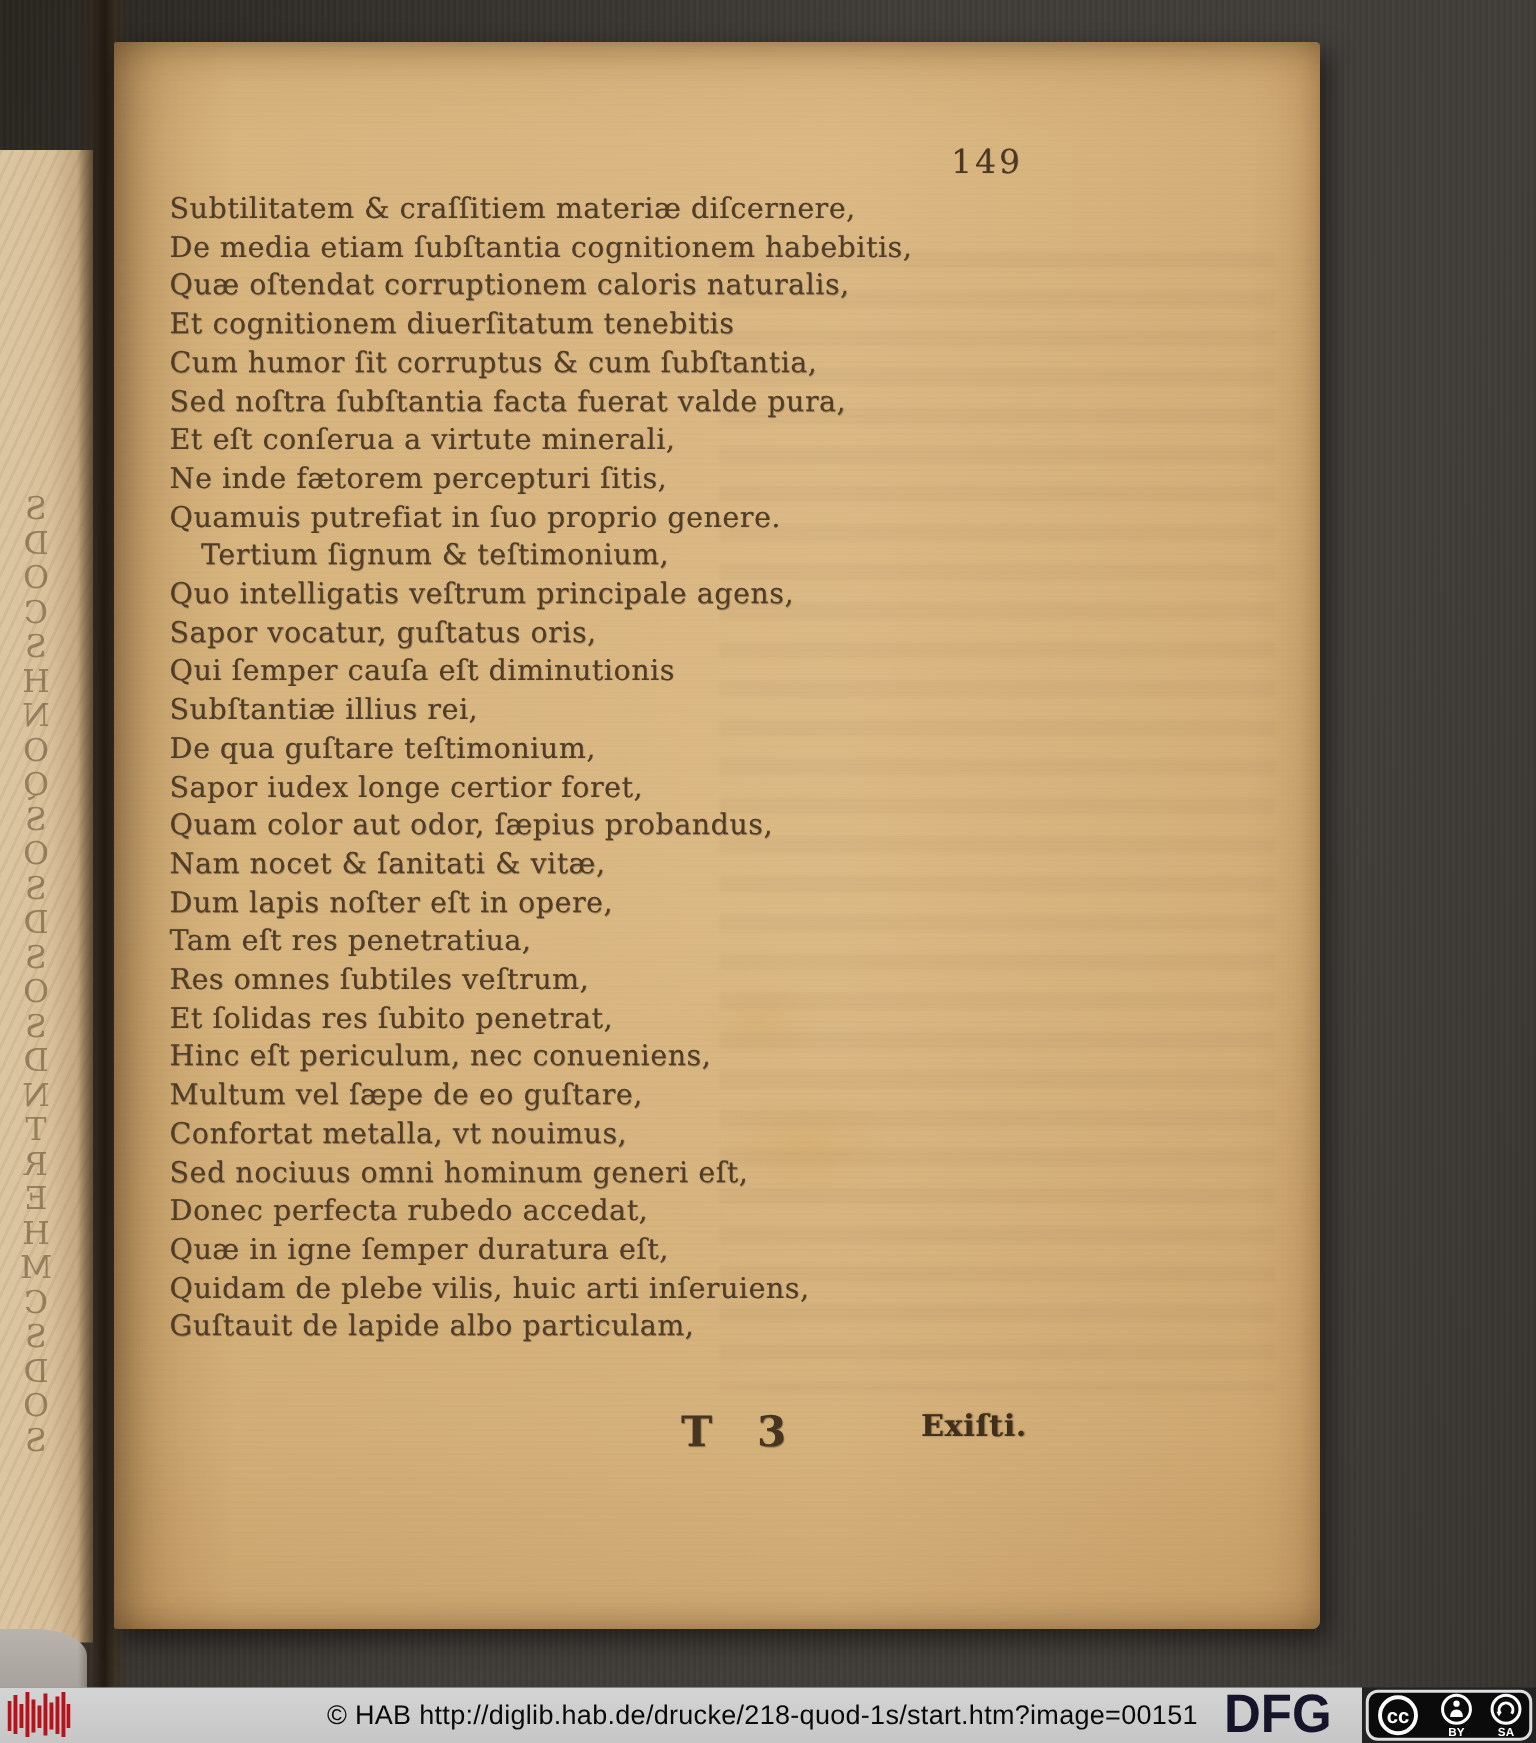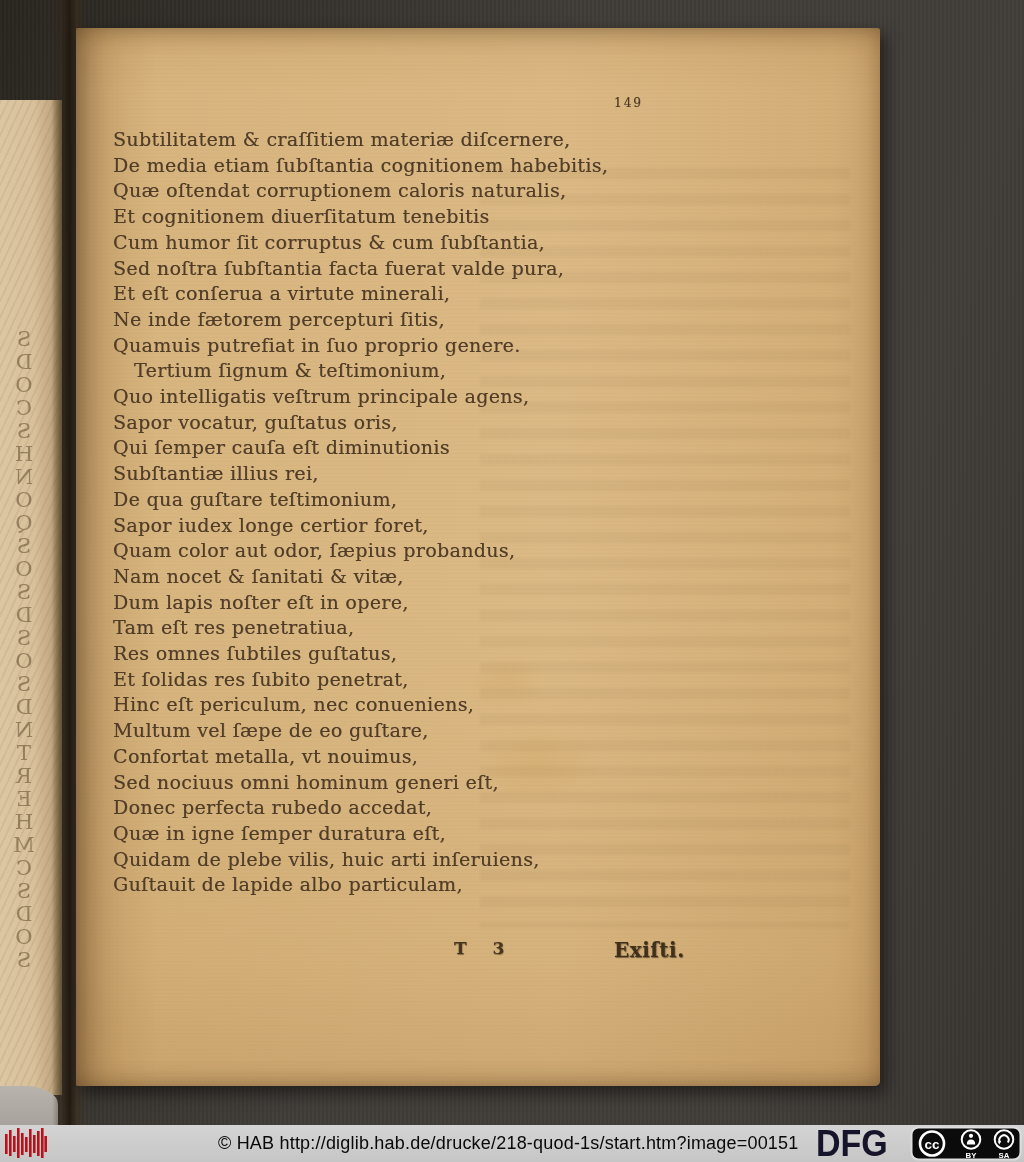--- a/index.html
+++ b/index.html
@@ -73,44 +73,44 @@
 
   .running-head{
     position:absolute;left:0;top:66px;width:100%;text-align:center;
   }
   .head-title{
     display:inline-block;margin-right:130px;
     font-variant:small-caps;font-weight:600;font-size:20px;letter-spacing:3px;
     color:#44331e;text-shadow:.4px .4px .6px rgba(68,51,30,.45);
   }
   .page-number{
-    position:absolute;left:538px;top:68px;font-size:12px;letter-spacing:2px;
+    position:absolute;left:558px;top:68px;font-size:22px;letter-spacing:2px;
     color:#4a3824;text-shadow:.4px .4px .5px rgba(74,56,36,.4);
   }
 
   .poem{
     position:absolute;left:37px;top:99px;width:560px;
     font-size:19px;line-height:25.7px;letter-spacing:.35px;
     color:var(--ink);text-shadow:.35px .35px .55px rgba(80,61,40,.55);
   }
   .poem div{white-space:nowrap;}
   .poem div.indent{padding-left:21px;}
 
   .signature-mark{
-    position:absolute;left:378px;top:910px;font-size:17px;font-weight:600;
+    position:absolute;left:378px;top:910px;font-size:28px;font-weight:600;
     letter-spacing:10px;color:#46351f;text-shadow:.5px .5px .7px rgba(70,53,31,.55);
   }
   .catchword{
     position:absolute;left:538px;top:910px;font-size:20px;font-weight:700;
     letter-spacing:.5px;color:#3f2f1b;text-shadow:.7px .6px 1px rgba(63,47,27,.65);
   }
 
   
   .footer-bar{
-    position:absolute;left:0;top:1125px;width:1024px;height:37px;
+    position:absolute;left:0;top:1125px;width:908px;height:37px;
     background:linear-gradient(180deg,#d4d4d4,#c6c6c6);
     font-family:"Liberation Sans", sans-serif;
   }
   .hab-logo{position:absolute;left:5px;top:3px;}
   .attribution{
     position:absolute;left:218px;top:8px;font-size:18px;letter-spacing:.2px;color:#090909;
   }
   .dfg-logo{
     position:absolute;left:816px;top:0px;height:37px;line-height:37px;
     font-size:34px;font-weight:700;letter-spacing:0px;color:var(--dfg-navy);
@@ -178,21 +178,21 @@
           <div>Quo intelligatis veſtrum principale agens,</div>
           <div>Sapor vocatur, guſtatus oris,</div>
           <div>Qui ſemper cauſa eſt diminutionis</div>
           <div>Subſtantiæ illius rei,</div>
           <div>De qua guſtare teſtimonium,</div>
           <div>Sapor iudex longe certior foret,</div>
           <div>Quam color aut odor, ſæpius probandus,</div>
           <div>Nam nocet &amp; ſanitati &amp; vitæ,</div>
           <div>Dum lapis noſter eſt in opere,</div>
           <div>Tam eſt res penetratiua,</div>
-          <div>Res omnes ſubtiles guſtatus,</div>
+          <div>Res omnes ſubtiles veſtrum,</div>
           <div>Et ſolidas res ſubito penetrat,</div>
           <div>Hinc eſt periculum, nec conueniens,</div>
           <div>Multum vel ſæpe de eo guſtare,</div>
           <div>Confortat metalla, vt nouimus,</div>
           <div>Sed nociuus omni hominum generi eſt,</div>
           <div>Donec perfecta rubedo accedat,</div>
           <div>Quæ in igne ſemper duratura eſt,</div>
           <div>Quidam de plebe vilis, huic arti inſeruiens,</div>
           <div>Guſtauit de lapide albo particulam,</div>
         </div>

